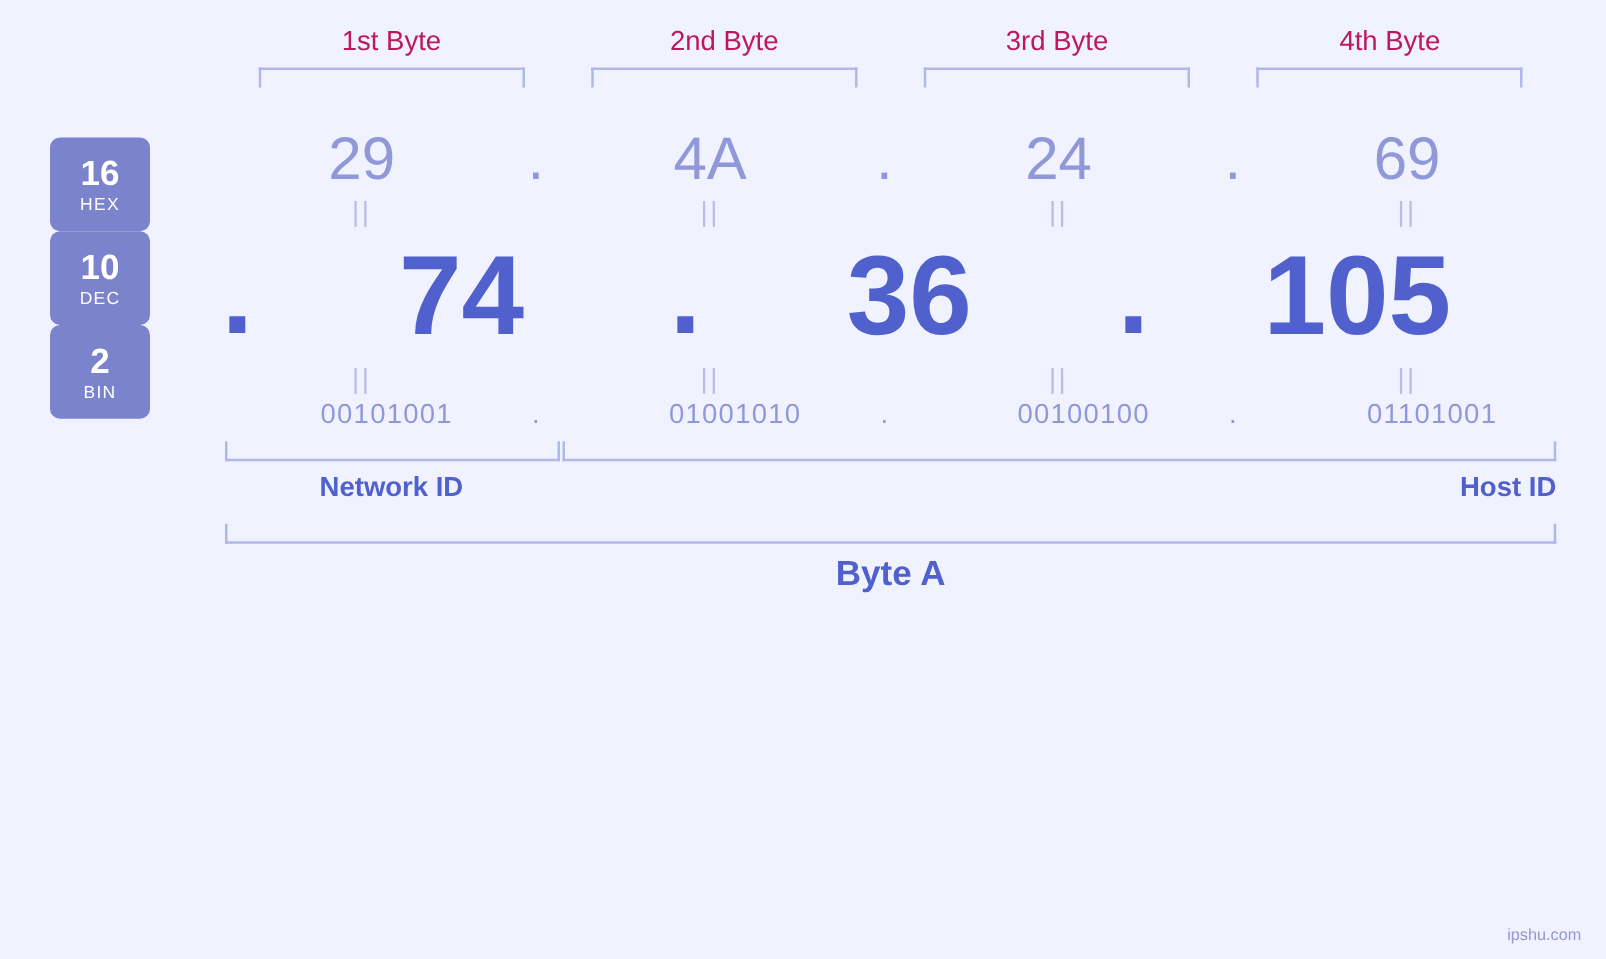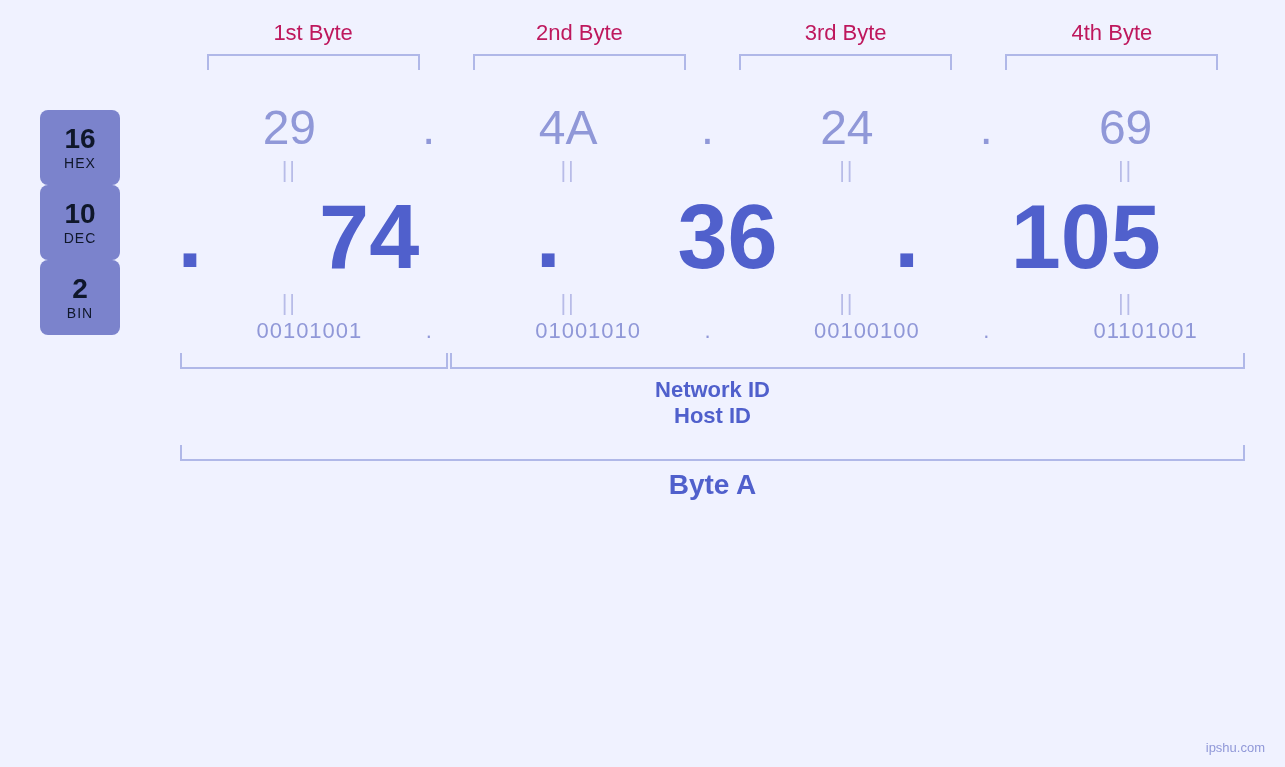--- a/index.html
+++ b/index.html
@@ -83,21 +83,21 @@
 
     .base-badge {
       width: 80px;
       height: 75px;
       background: #7b83cc;
       border-radius: 8px;
       display: flex;
       flex-direction: column;
       align-items: center;
       justify-content: center;
-      color: #0f172a;
+      color: #ffffff;
       margin-bottom: 0;
     }
 
     .base-badge .base-num {
       font-size: 28px;
       font-weight: 600;
       line-height: 1.1;
     }
 
     .base-badge .base-label {
@@ -230,34 +230,33 @@
 
     .bottom-brackets-row {
       display: flex;
       width: 100%;
     }
 
     .labels-row {
       display: flex;
       width: 100%;
       margin-top: 8px;
-      flex-direction: column;
     }
 
     .network-id-label {
       flex: 1;
       text-align: center;
       color: #5060cc;
       font-size: 22px;
       font-weight: 600;
     }
 
     .host-id-label {
       flex: 3;
-      text-align: center;
+      text-align: right;
       color: #5060cc;
       font-size: 22px;
       font-weight: 600;
     }
 
     
     .class-section {
       width: 100%;
       padding-left: 140px;
       margin-top: 14px;

